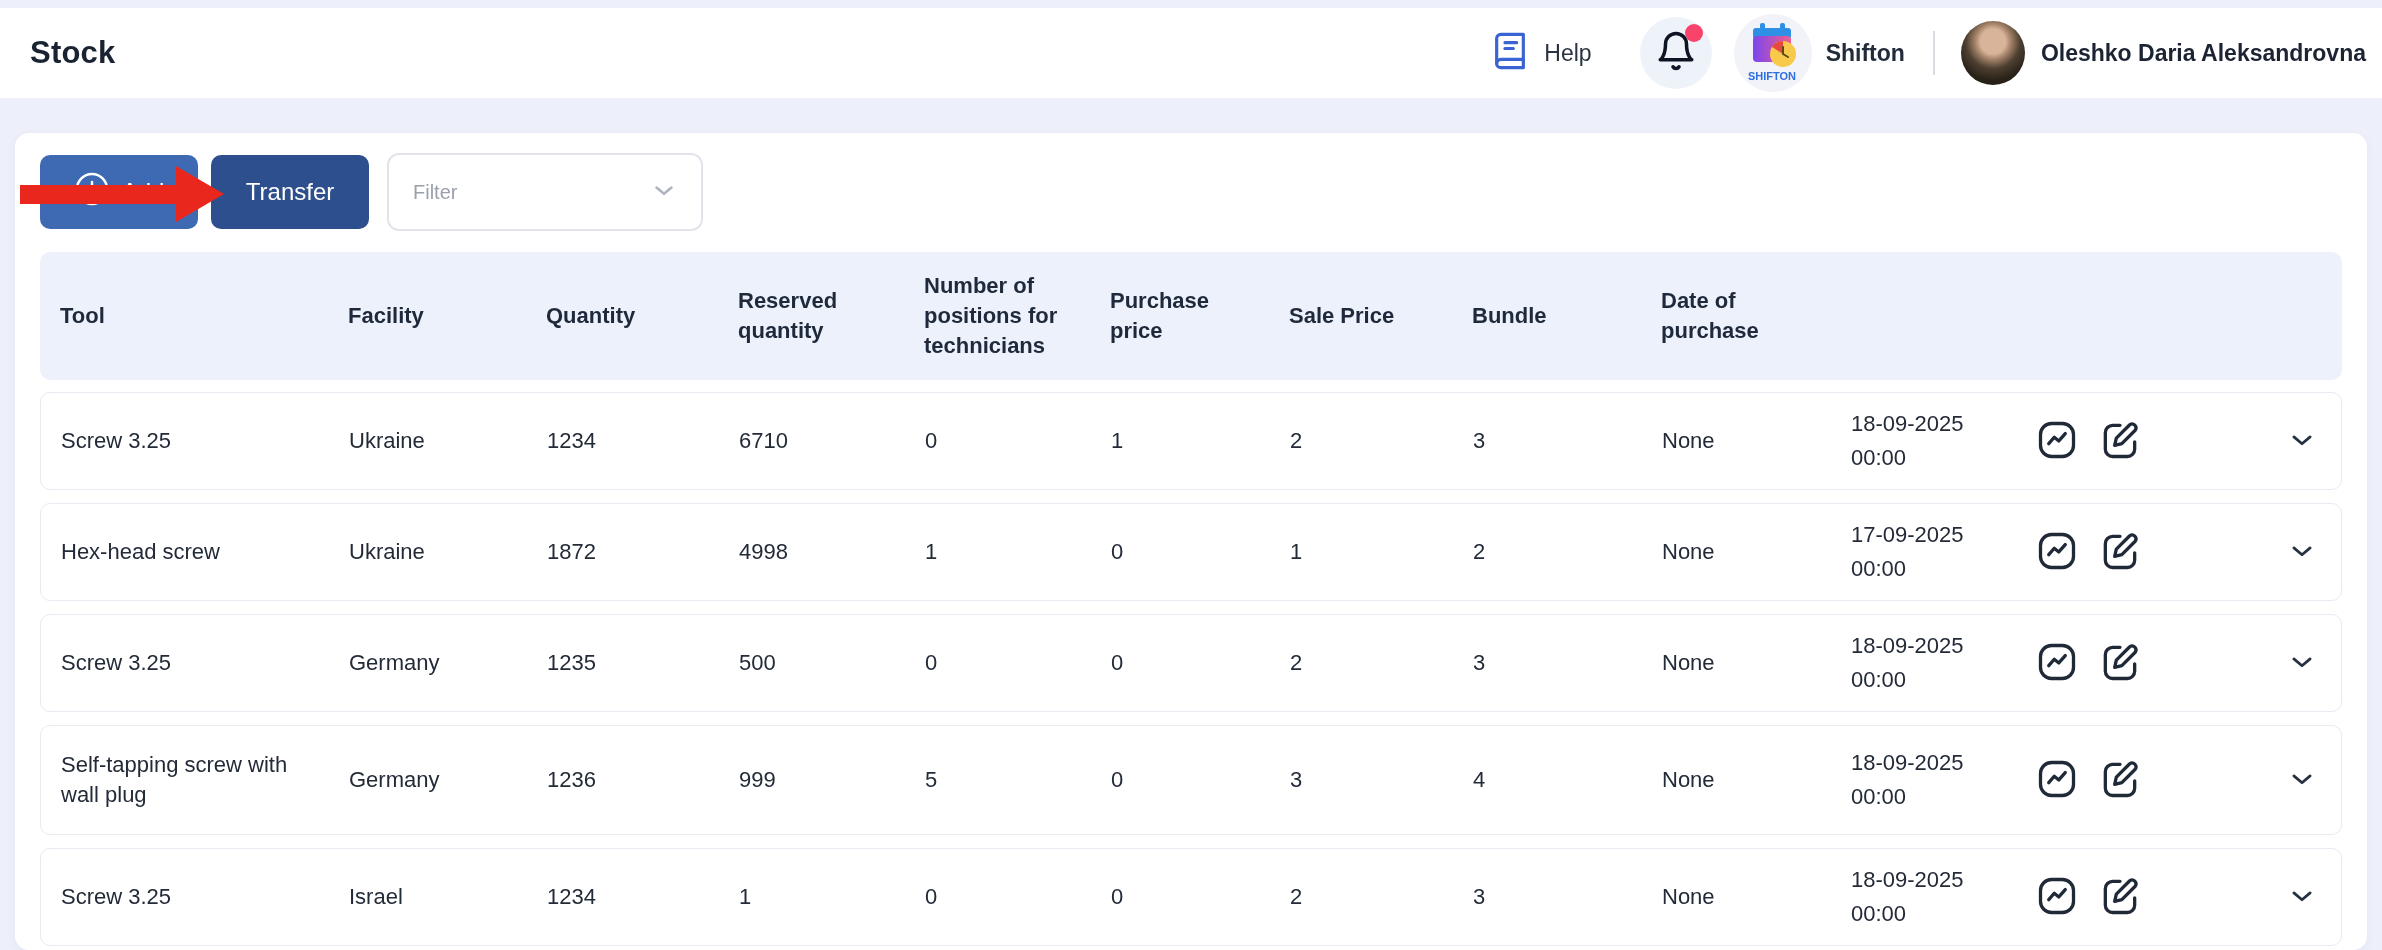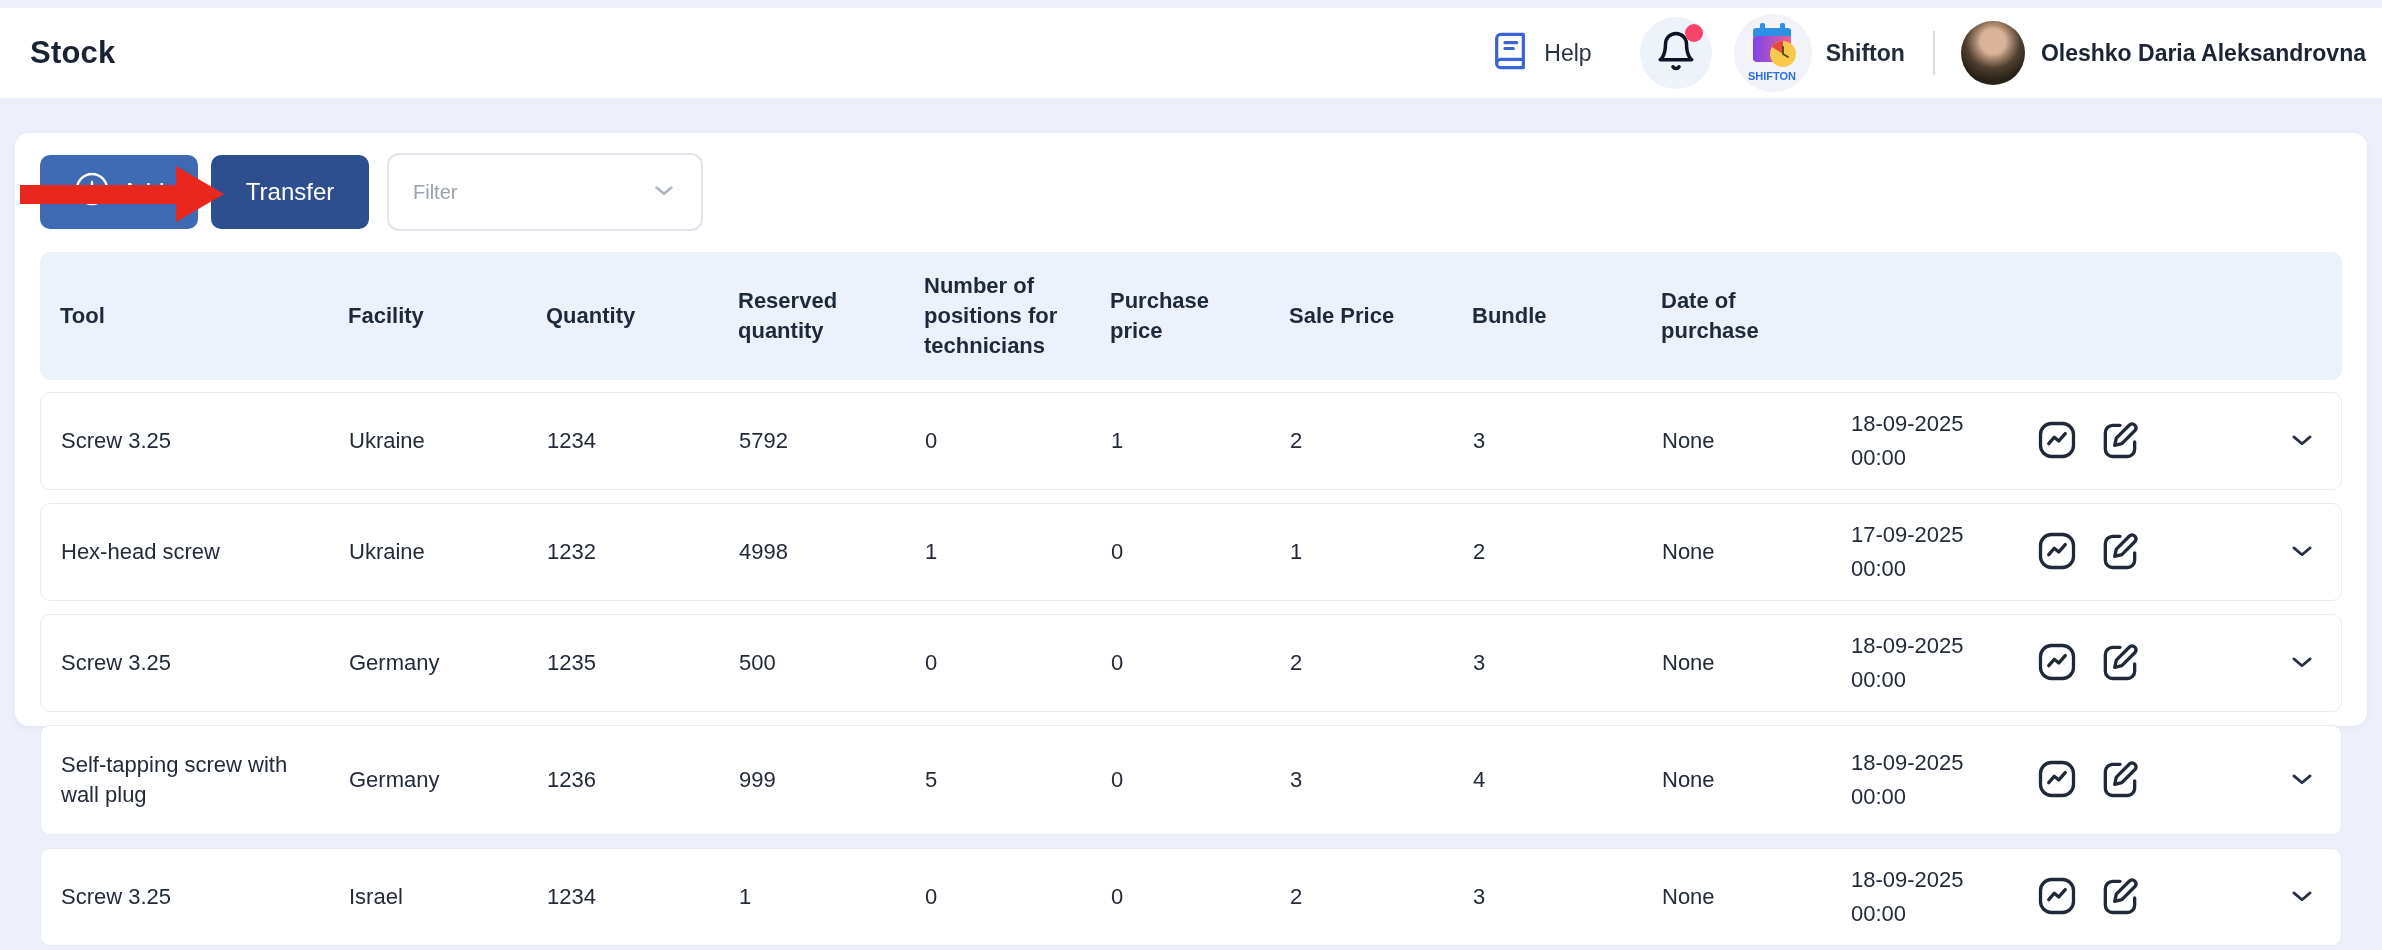--- a/index.html
+++ b/index.html
@@ -34,21 +34,21 @@
   .brand-label { font-size:23px; font-weight:700; color:#222b3a; margin-right:28px; }
   .v-divider { width:2px; height:44px; background:#d7dbe2; margin-right:26px; }
   .avatar {
     width:64px; height:64px; border-radius:50%; margin-right:16px; cursor:pointer;
     background:radial-gradient(circle at 50% 32%, #d8b59a 0 23%, #a5836a 33%, #4e4031 50%, #292218 72%, #1d1814 100%);
   }
   .user-name { font-size:23px; font-weight:700; color:#1c2433; }
 
   
   .card {
-    position:absolute; left:15px; top:133px; width:2352px; height:593px;
+    position:absolute; left:15px; top:133px; width:2352px; height:817px;
     background:#ffffff; border-radius:14px; z-index:1;
     box-shadow:0 2px 10px rgba(40,55,100,.05);
     padding:20px 25px 0 25px;
   }
 
   
   .toolbar { display:flex; align-items:center; height:78px; margin-bottom:21px; }
   .btn {
     height:74px; min-width:158px; border:none; border-radius:10px;
     color:#ffffff; font-size:24px; font-family:inherit; cursor:pointer;
@@ -190,21 +190,21 @@
     <div class="th">Sale Price</div>
     <div class="th">Bundle</div>
     <div class="th">Date of
 purchase</div>
   </div>
 
   <div class="trow first grid-cols">
     <div class="td">Screw 3.25</div>
     <div class="td">Ukraine</div>
     <div class="td">1234</div>
-    <div class="td">5792</div>
+    <div class="td">6710</div>
     <div class="td">0</div>
     <div class="td">1</div>
     <div class="td">2</div>
     <div class="td">3</div>
     <div class="td">None</div>
     <div class="td td-date">
       <div>18-09-2025</div>
       <div>00:00</div>
     </div>
     <div class="td td-actions">
@@ -230,21 +230,21 @@
             <path d="M5.5 9.5l6.5 5.5 6.5-5.5"></path>
           </svg>
         </span>
       </button>
     </div>
   </div>
 
   <div class="trow grid-cols">
     <div class="td">Hex-head screw</div>
     <div class="td">Ukraine</div>
-    <div class="td">1232</div>
+    <div class="td">1872</div>
     <div class="td">4998</div>
     <div class="td">1</div>
     <div class="td">0</div>
     <div class="td">1</div>
     <div class="td">2</div>
     <div class="td">None</div>
     <div class="td td-date">
       <div>17-09-2025</div>
       <div>00:00</div>
     </div>

